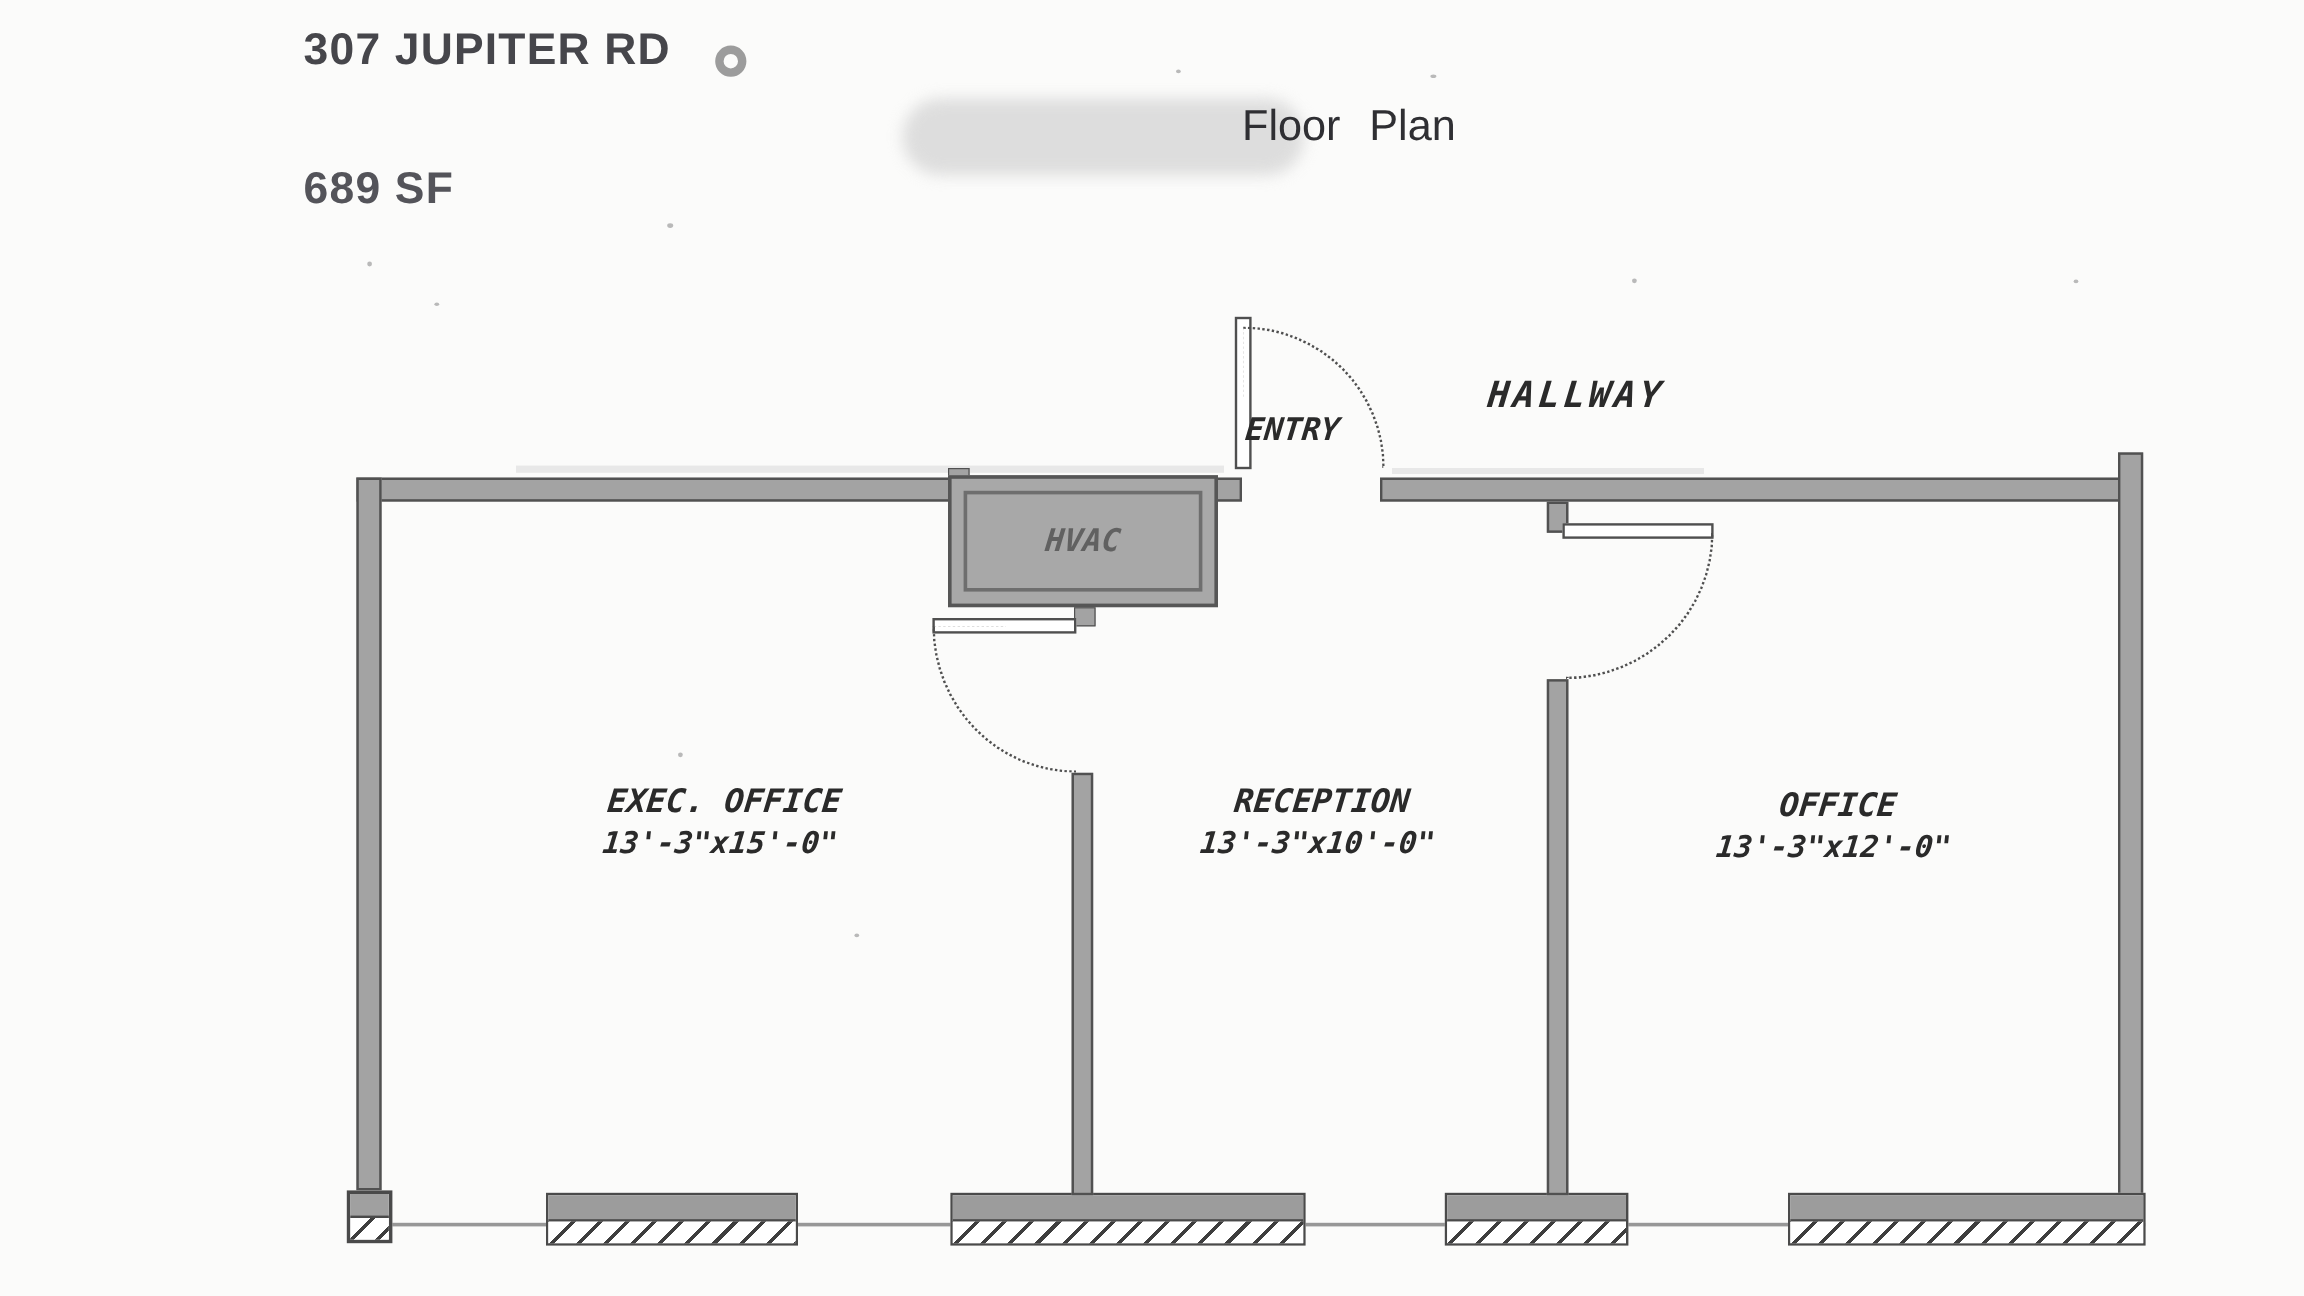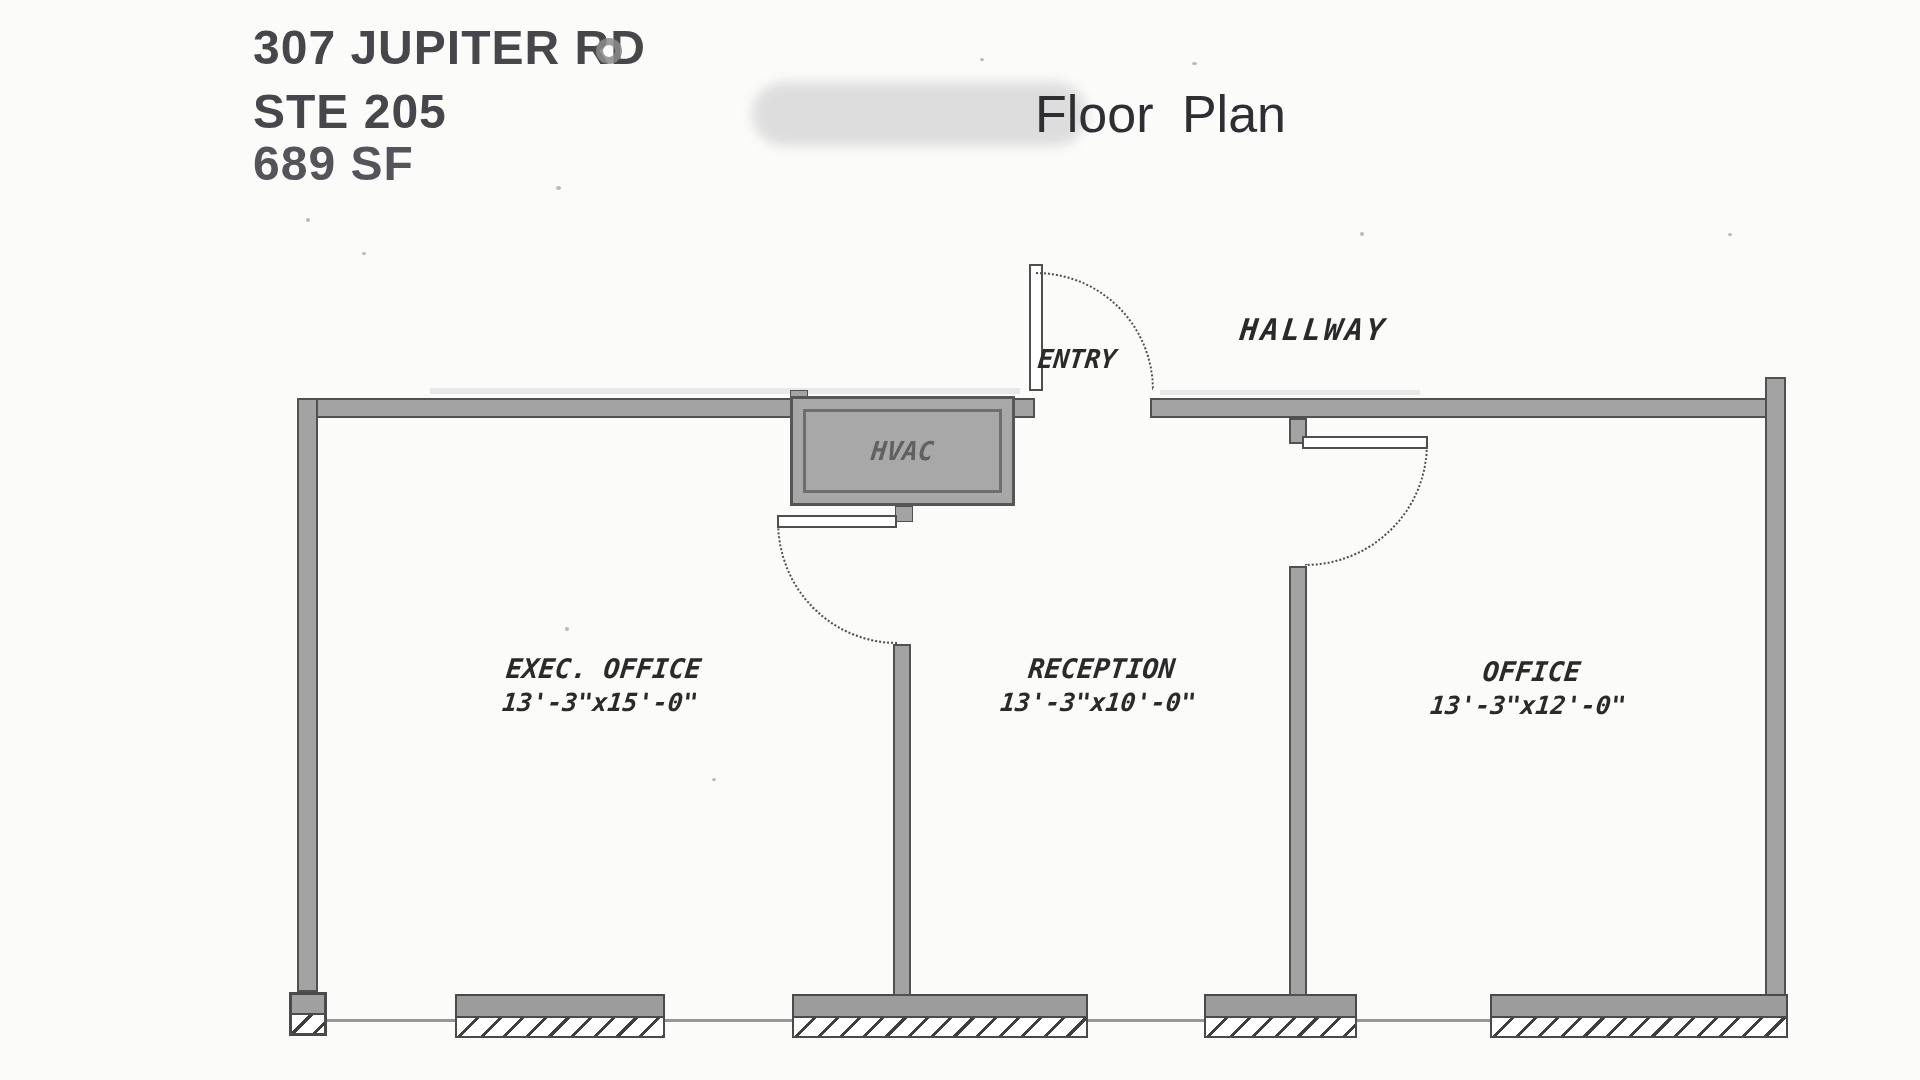--- a/index.html
+++ b/index.html
@@ -1,26 +1,26 @@
 <!DOCTYPE html>
 <html><head>
 <meta charset="utf-8">
 <style>
   html,body{margin:0;padding:0;background:#ffffff;}
   #page{position:relative;width:1920px;height:1080px;background:#fbfbfa;overflow:hidden;
         font-family:"Liberation Sans", sans-serif;}
   .abs{position:absolute;box-sizing:border-box;}
 
   
-  .addr{left:253px;color:#46464b;font-weight:bold;font-size:48px;letter-spacing:1px;
+  .addr{left:253px;color:#46464b;font-weight:bold;font-size:37px;letter-spacing:1px;
         font-family:"Liberation Sans",sans-serif;}
   #addr1{top:20px;}
   #addr2{top:84px;}
   #addr3{top:136px;color:#54545a;}
-  #title{left:1035px;top:84px;font-size:52px;color:#2f2f33;font-weight:500;word-spacing:14px;}
+  #title{left:1035px;top:84px;font-size:36px;color:#2f2f33;font-weight:500;word-spacing:14px;}
   #smudge{left:752px;top:82px;width:335px;height:64px;background:#d6d6d6;border-radius:32px;
           filter:blur(6px);opacity:.8;}
   #ring{left:596px;top:38px;width:26px;height:26px;border:7px solid #8b8b8b;border-radius:50%;opacity:.85;}
 
   
   .wall{background:#a3a3a3;border:2px solid #515151;}
   .thinline{background:#979797;}
   .ghost{background:#e4e4e4;opacity:.8;}
 
   
@@ -51,21 +51,20 @@
   #entry-label{left:1038px;top:344px;font-size:26px;}
 
   .speck{background:#b9b9b9;border-radius:50%;}
 </style>
 </head>
 <body>
 
 <div id="page">
 
   <div class="abs addr" id="addr1">307 JUPITER RD</div>
-  <div class="abs addr" id="addr2">STE 205</div>
   <div class="abs addr" id="addr3">689 SF</div>
   <div class="abs" id="ring"></div>
   <div class="abs" id="smudge"></div>
   <div class="abs" id="title">Floor Plan</div>
 
   <div class="abs speck" style="left:556px;top:186px;width:5px;height:4px;"></div>
   <div class="abs speck" style="left:306px;top:218px;width:4px;height:4px;"></div>
   <div class="abs speck" style="left:362px;top:252px;width:4px;height:3px;"></div>
   <div class="abs speck" style="left:980px;top:58px;width:4px;height:3px;"></div>
   <div class="abs speck" style="left:1192px;top:62px;width:5px;height:3px;"></div>

